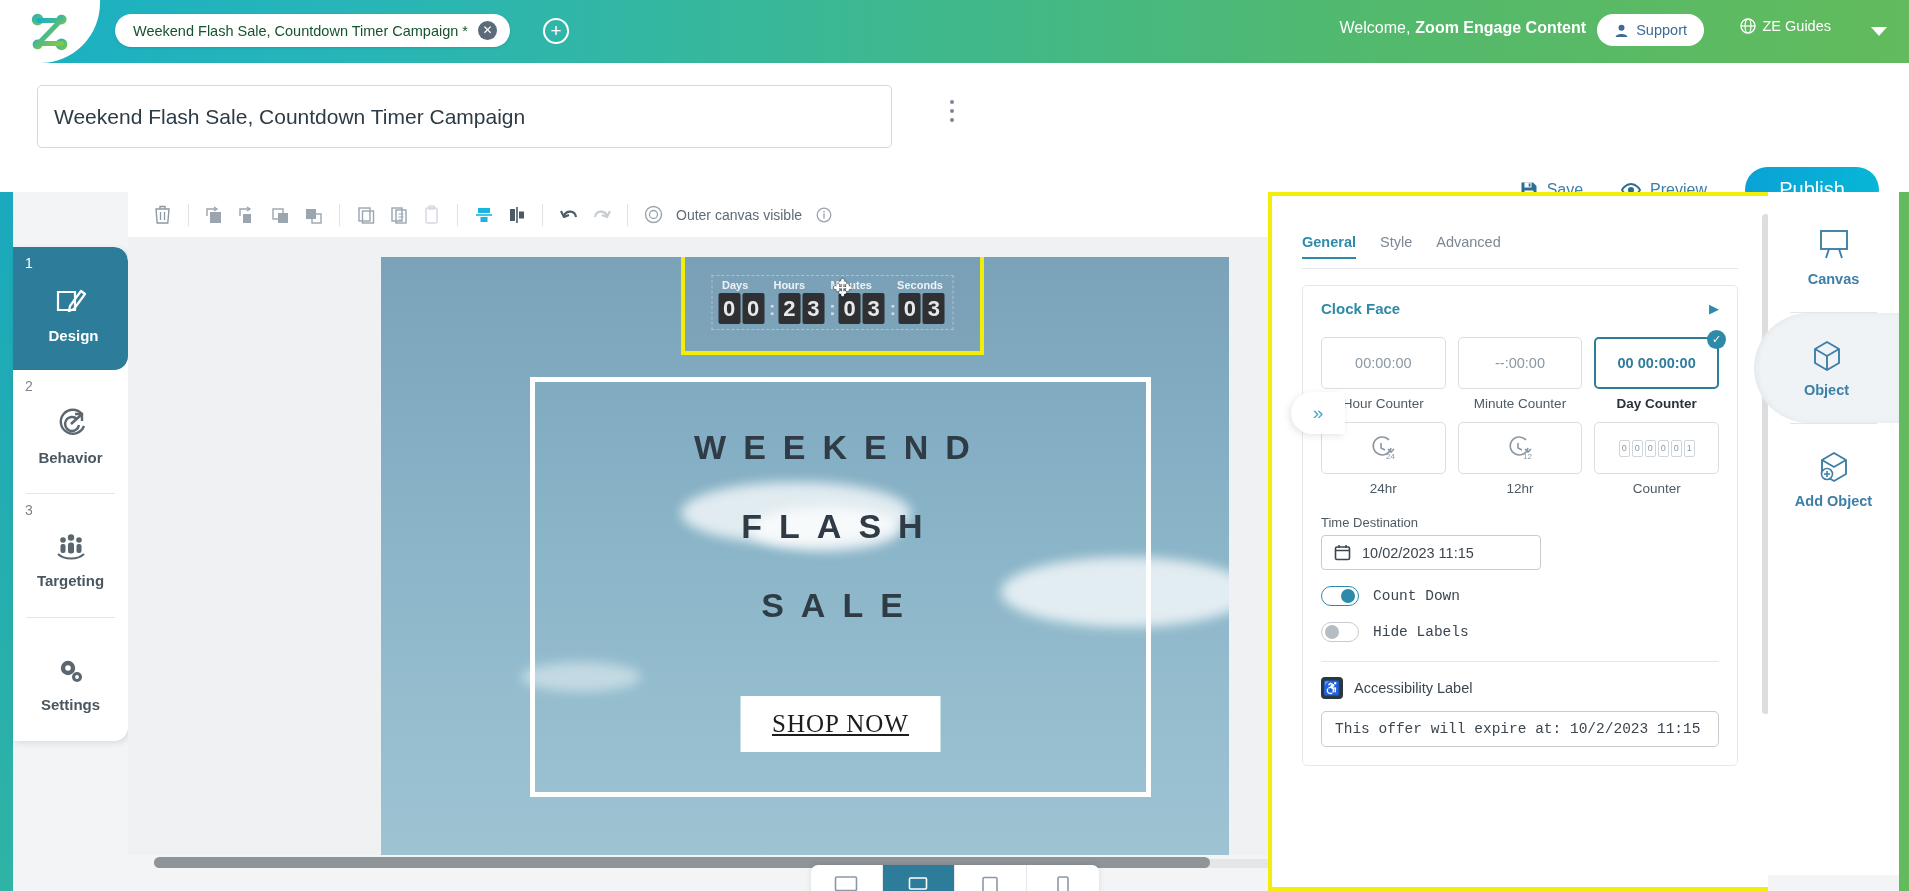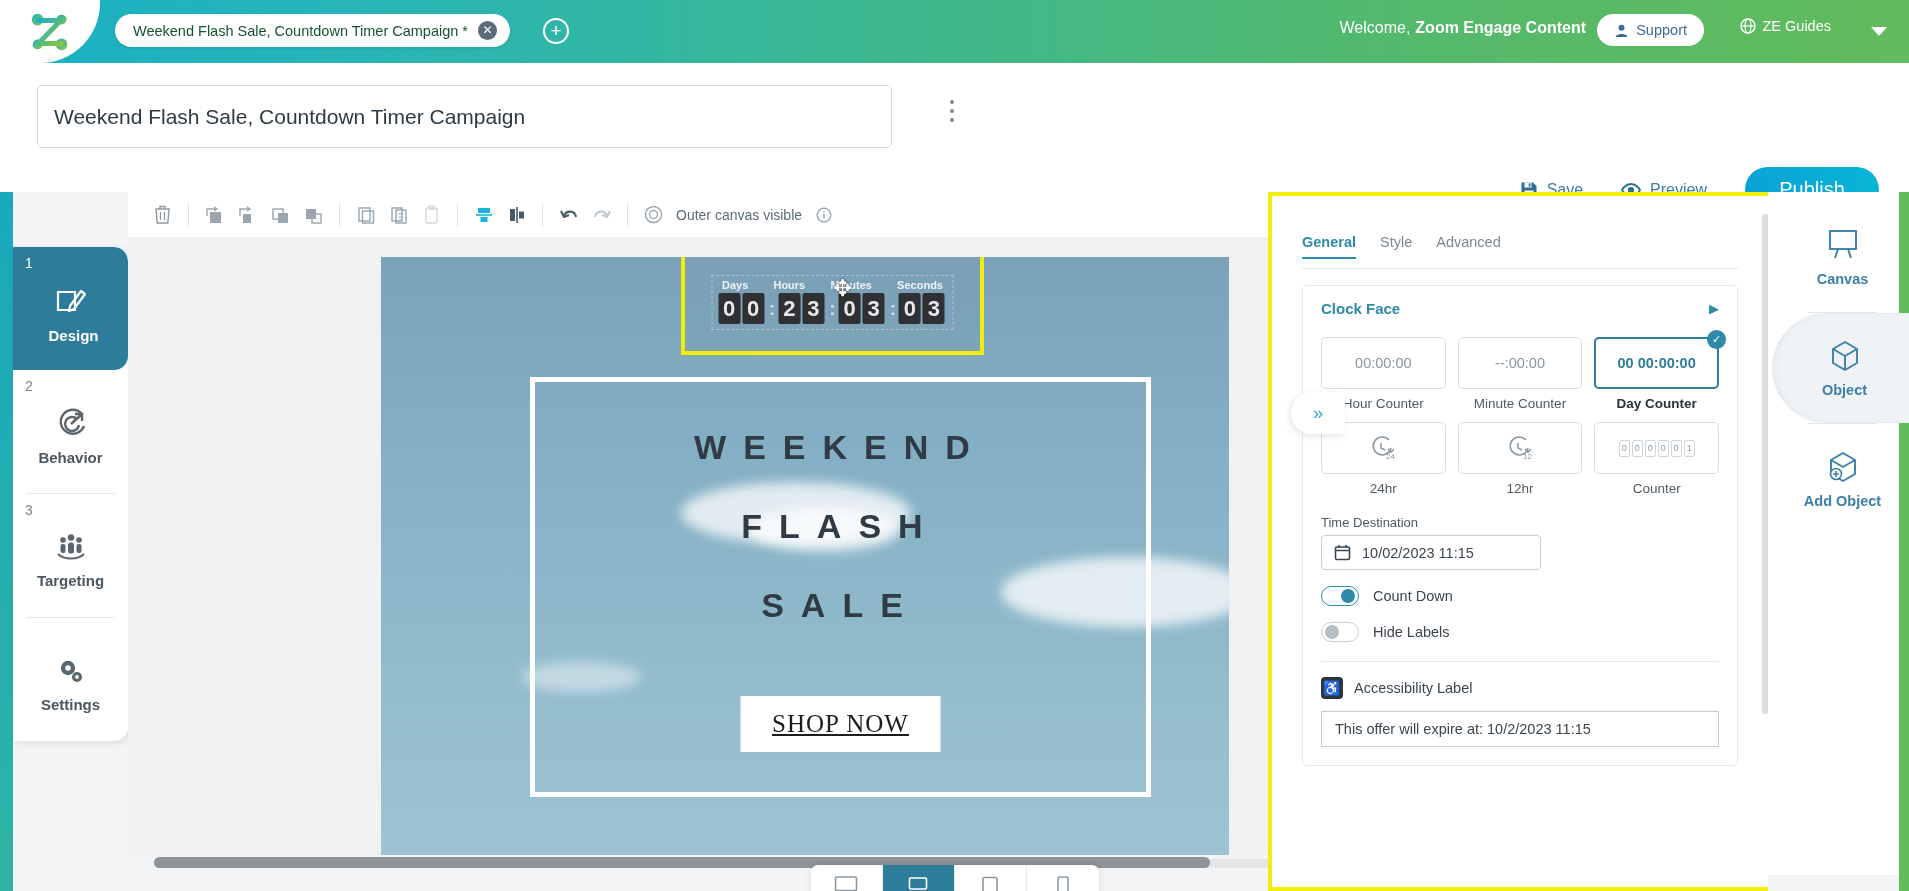--- a/index.html
+++ b/index.html
@@ -291,54 +291,53 @@
     font-style: normal;
   }
 
   .field-label { font-size: 13px; color: #4e5a64; margin-top: 19px; margin-bottom: 5px; }
   .date-field {
     width: 220px; height: 35px; border: 1px solid #c6ccd1; border-radius: 4px;
     display: flex; align-items: center; gap: 11px; padding: 0 12px; background: #fff; cursor: pointer;
   }
   .date-field .v { font-size: 14.5px; color: #3b4650; }
 
-  .toggle-row { display: flex; align-items: center; gap: 14px; margin-top: 16px; }
+  .toggle-row { display: flex; align-items: center; gap: 14px; margin-top: 16px; font-family: Liberation Mono, monospace; }
   .switch {
     width: 38px; height: 20px; border-radius: 11px; position: relative; cursor: pointer;
     background: #ffffff; border: 1px solid #2d8aa8;
   }
   .switch .knob { position: absolute; top: 2px; left: 19px; width: 14px; height: 14px; border-radius: 50%; background: #2d8aa8; }
   .switch.off { border: 1px solid #c6ccd1; }
   .switch.off .knob { left: 3px; background: #b6bec4; }
   .toggle-row .lbl { font-size: 14.5px; color: #3b4650; }
 
   .divider-line { height: 1px; background: #e3e7e9; margin-top: 19px; }
 
   .a11y-row { display: flex; align-items: center; gap: 11px; margin-top: 15px; }
   .a11y-ico {
     width: 22px; height: 22px; border-radius: 4px; background: #2b3740; color: #fff;
     display: flex; align-items: center; justify-content: center; font-size: 14px;
   }
   .a11y-row .lbl { font-size: 14.5px; color: #3b4650; }
   .a11y-input {
-    margin-top: 12px; width: 100%; height: 36px; border: 1px solid #c6ccd1; border-radius: 0;
+    margin-top: 12px; width: 100%; height: 36px; border: 1px solid #c6ccd1; border-radius: 5px;
     padding: 0 13px; font-size: 14.5px; color: #3b4650;
-    font-family: Liberation Sans, sans-serif;
+    font-family: Liberation Mono, monospace;
   }
 
   .props-scrollbar {
     position: absolute; right: -1px; top: 18px; width: 7px; height: 500px;
     background: #ddd; border-radius: 4px; cursor: pointer;
   }
 
   
   .rail {
     position: absolute; right: 10px; top: 0; width: 131px; bottom: 16px;
     background: #ffffff;
-    padding-left: 18px;
   }
   .rail-item {
     height: 110px; display: flex; flex-direction: column; align-items: center; justify-content: center;
     cursor: pointer; position: relative;
   }
   .rail-item.first { margin-top: 10px; }
   .rail-item .rlabel { font-size: 14.5px; color: #3d7fa8; font-weight: bold; margin-top: 9px; }
   .rail-item.active {
     background: #f0f3f5; border-radius: 55px 0 0 55px; margin-left: -14px; width: 145px;
     box-shadow: inset 2px 0 6px rgba(0,0,0,.05);

